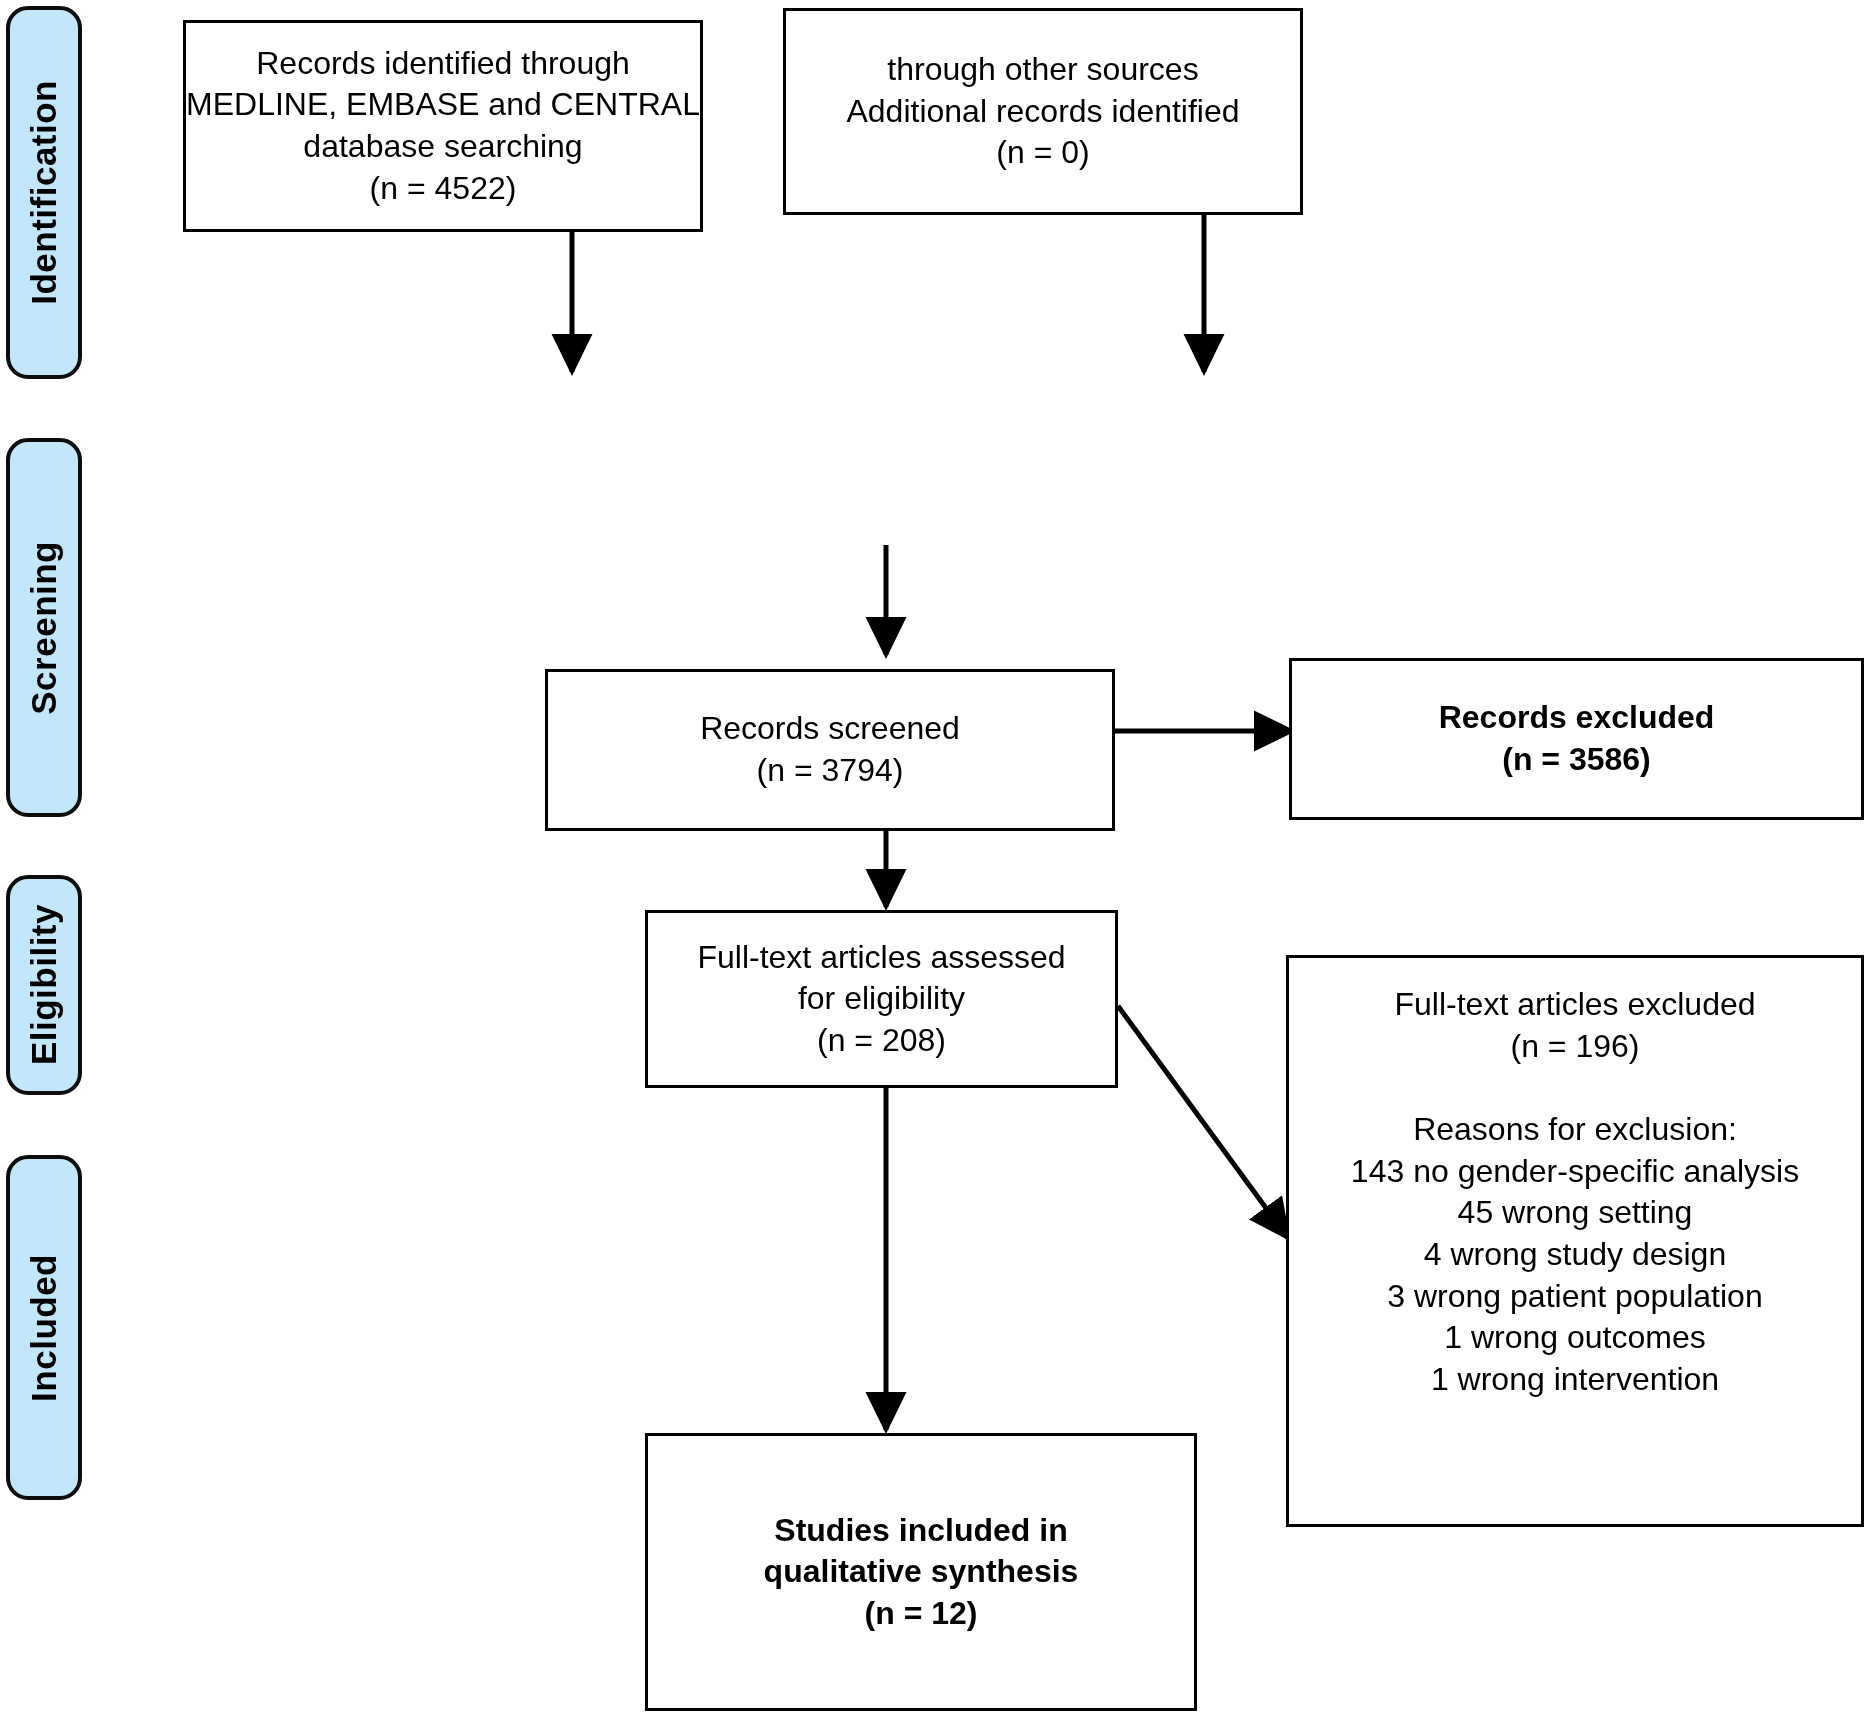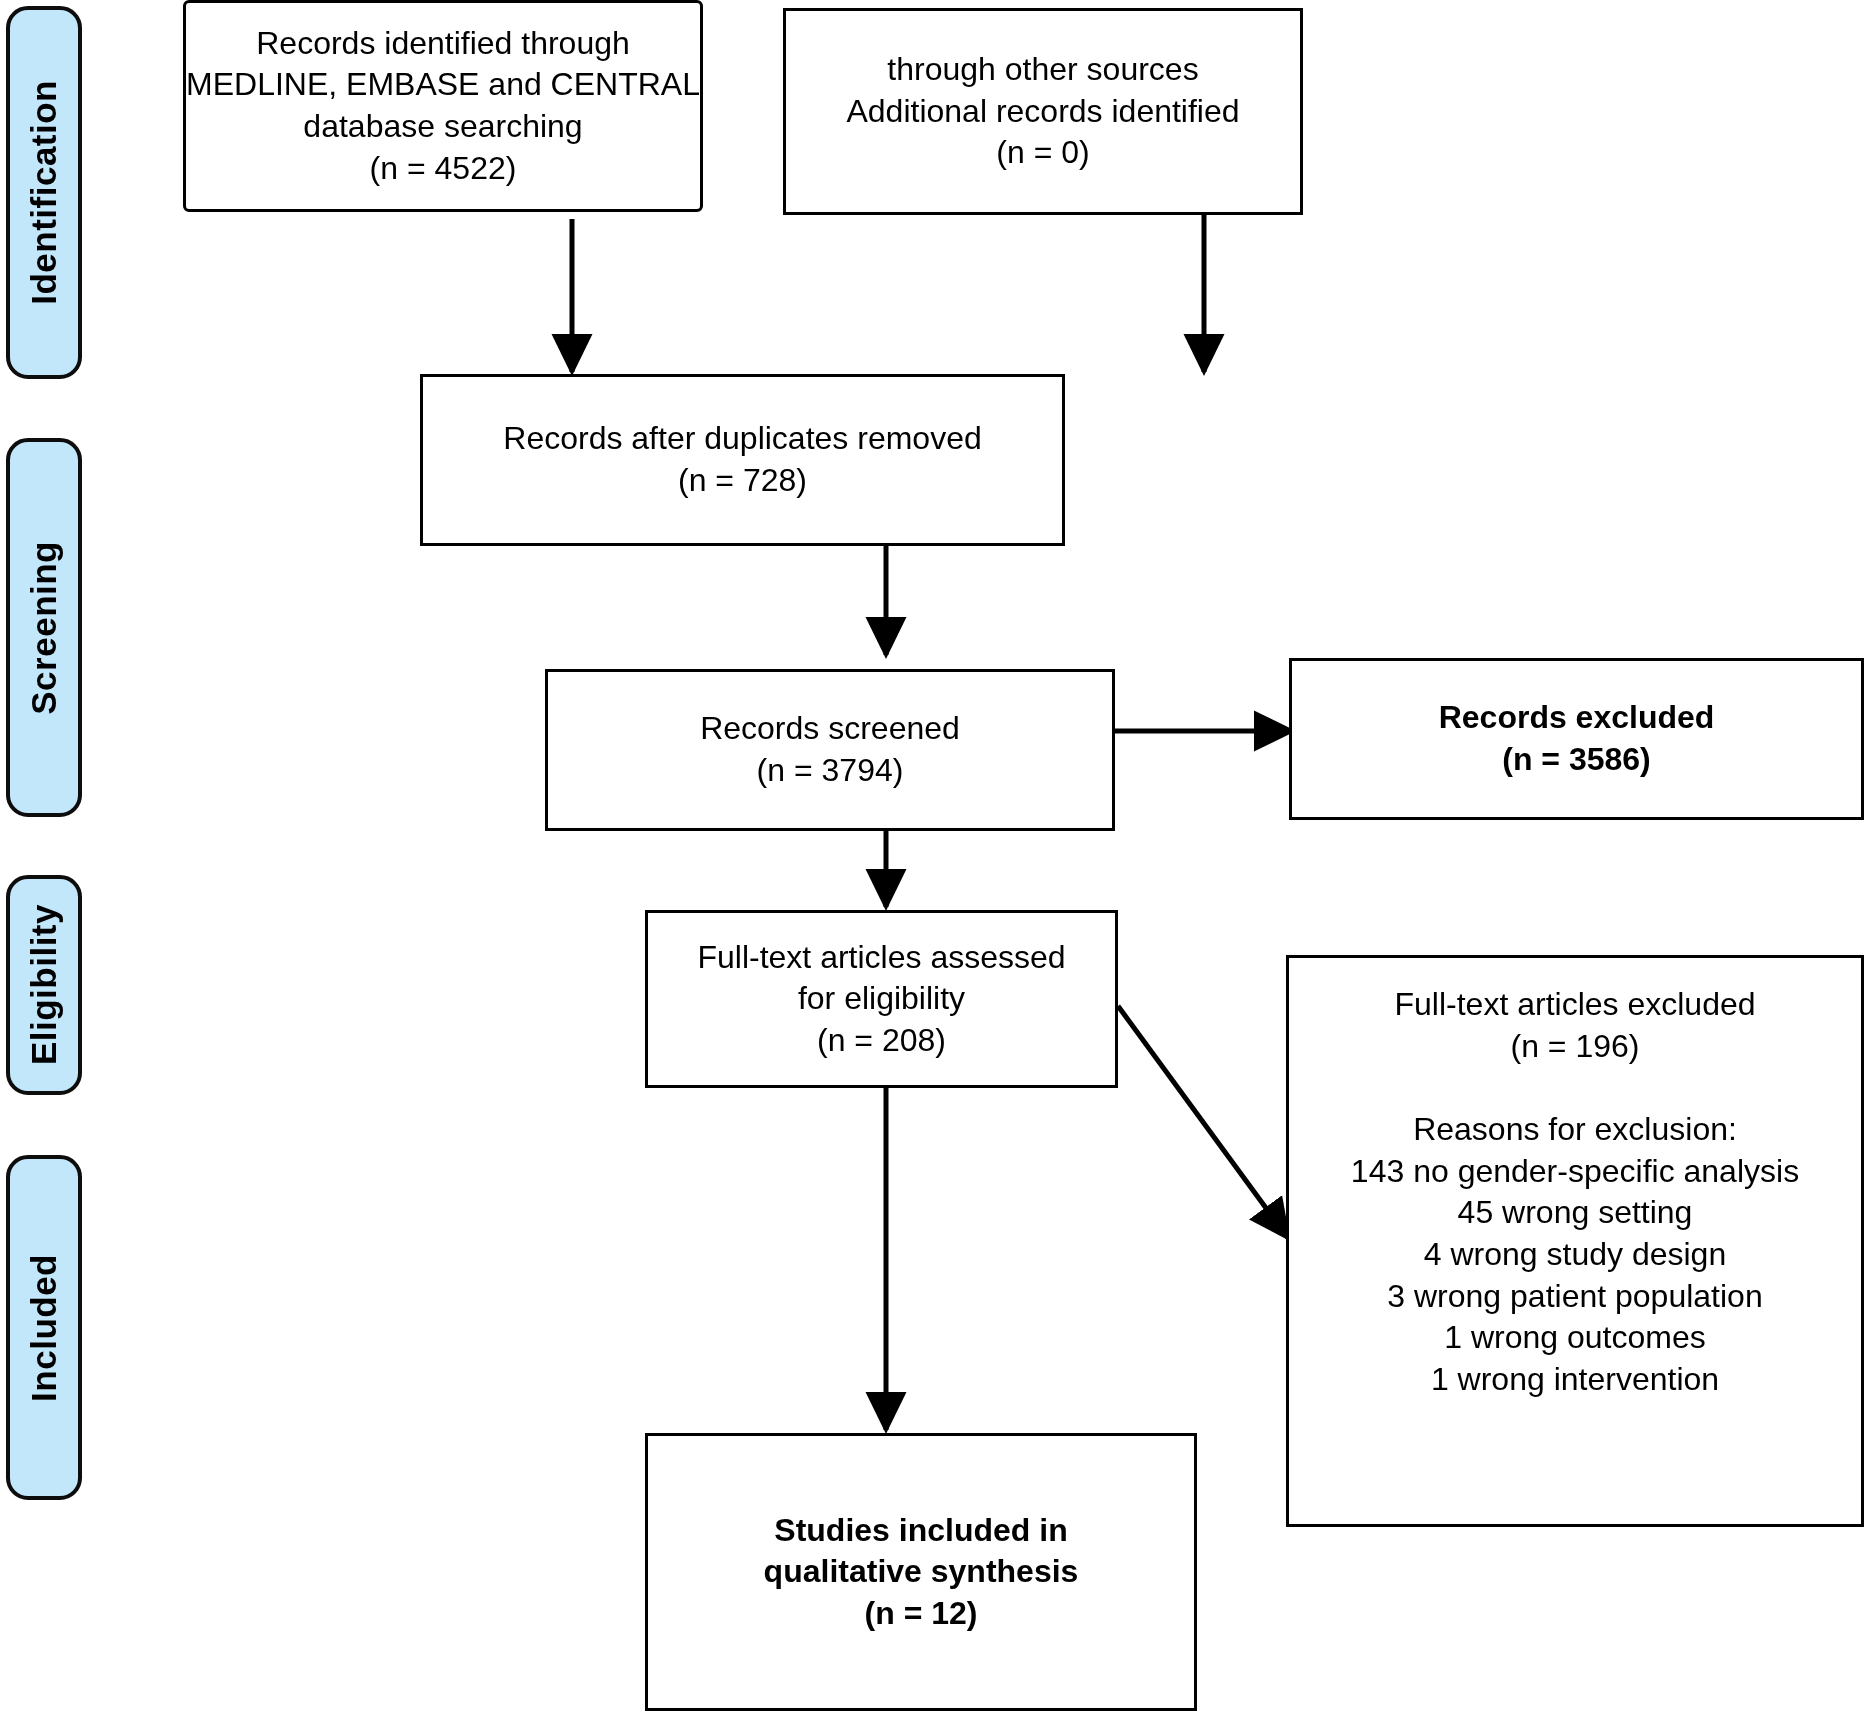--- a/index.html
+++ b/index.html
@@ -118,37 +118,33 @@
 
     <line x1="1115" y1="731" x2="1292" y2="731" stroke="#000000" stroke-width="5" marker-end="url(#arrowhead)"></line>
 
     <line x1="886" y1="820" x2="886" y2="907" stroke="#000000" stroke-width="5" marker-end="url(#arrowhead)"></line>
 
     <line x1="1118" y1="1006" x2="1288" y2="1238" stroke="#000000" stroke-width="5" marker-end="url(#arrowhead)"></line>
 
     <line x1="886" y1="1087" x2="886" y2="1430" stroke="#000000" stroke-width="5" marker-end="url(#arrowhead)"></line>
   </svg>
 
-  <div class="flow-box" style="left:183px; top:0; width:520px; height:212px;border-radius:6px;">
+  <div class="flow-box" style="left:183px; top:20px; width:520px; height:212px;">
     <span class="ln">Records identified through</span>
     <span class="ln">MEDLINE, EMBASE and CENTRAL</span>
     <span class="ln">database searching</span>
     <span class="ln">(n = 4522)</span>
   </div>
 
   <div class="flow-box" style="left:783px; top:8px; width:520px; height:207px;">
     <span class="ln">through other sources</span>
     <span class="ln">Additional records identified</span>
     <span class="ln">(n = 0)</span>
   </div>
 
-  <div class="flow-box" style="left:420px; top:374px; width:645px; height:172px;">
-    <span class="ln">Records after duplicates removed</span>
-    <span class="ln">(n = 728)</span>
-  </div>
 
   <div class="flow-box" style="left:545px; top:658px; width:570px; height:162px;margin-top:11px;">
     <span class="ln">Records screened</span>
     <span class="ln">(n = 3794)</span>
   </div>
 
   <div class="flow-box" style="left:1289px; top:658px; width:575px; height:162px;font-weight:bold;">
     <span class="ln">Records excluded</span>
     <span class="ln">(n = 3586)</span>
   </div>

